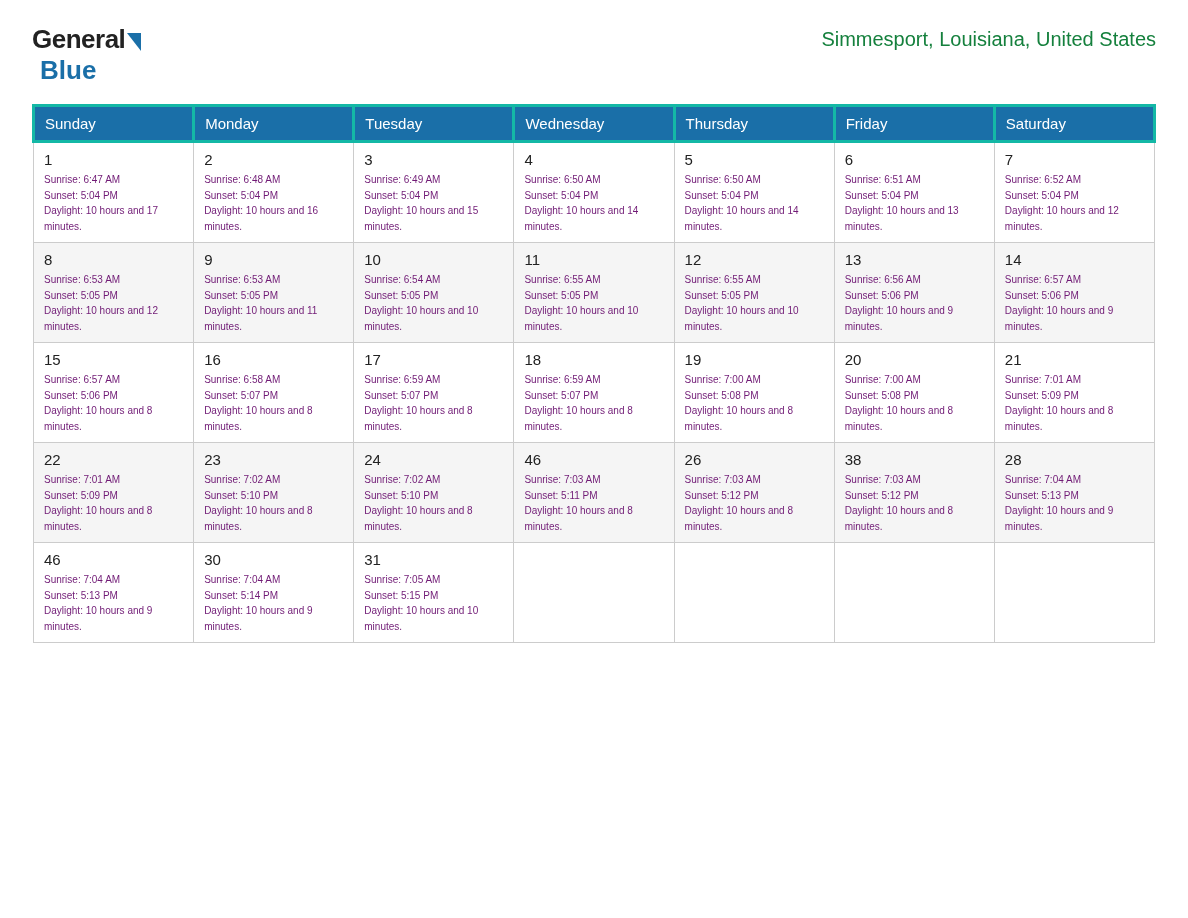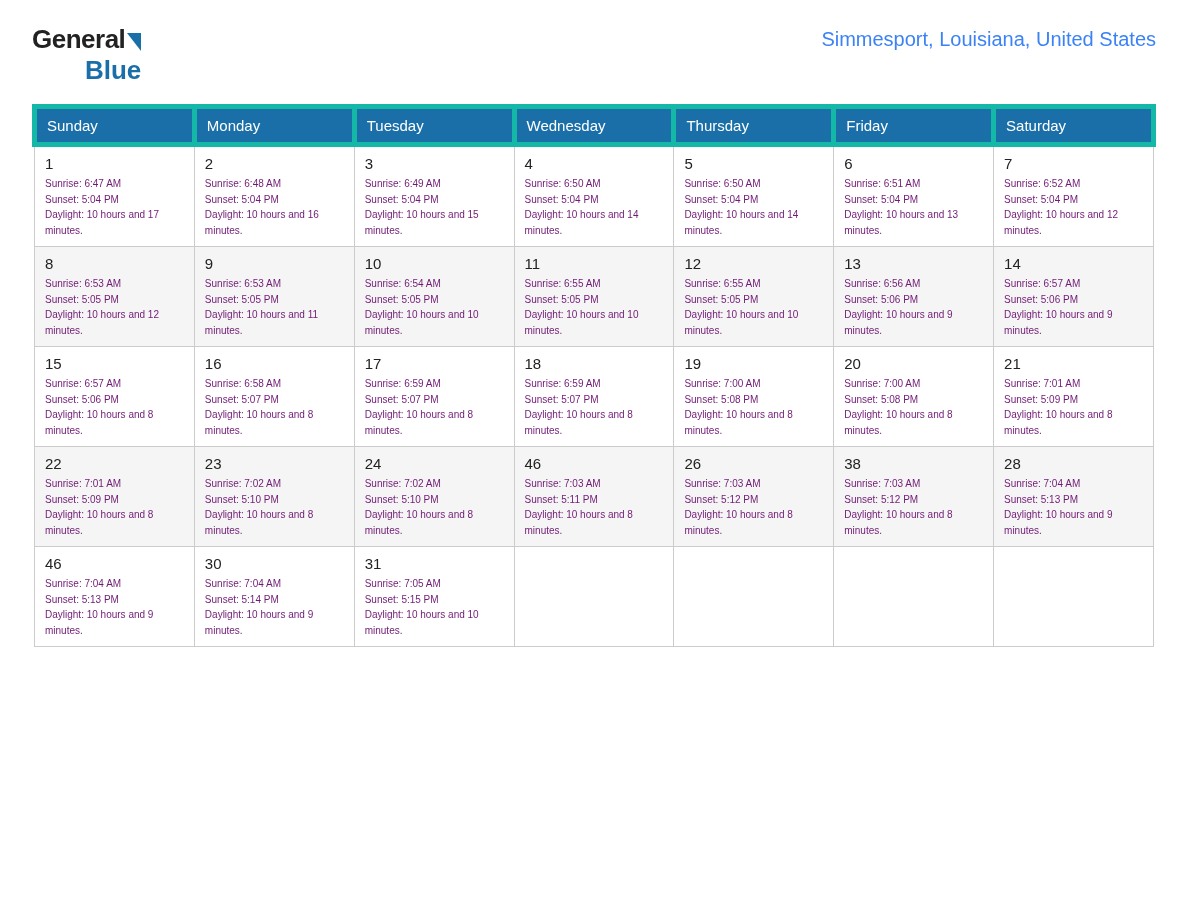--- a/index.html
+++ b/index.html
@@ -11,21 +11,21 @@
     }
     .header {
       display: flex;
       justify-content: space-between;
       align-items: flex-start;
       margin-bottom: 18px;
     }
     .logo {
       display: flex;
       flex-direction: column;
-      align-items: flex-end;
+      align-items: flex-start;
     }
     .logo-top {
       display: flex;
       align-items: center;
     }
     .logo-general {
       font-size: 26px;
       font-weight: bold;
       color: #222;
       letter-spacing: -0.5px;
@@ -49,36 +49,36 @@
       text-align: right;
     }
     .month-title {
       font-size: 52px;
       font-weight: normal;
       color: #222;
       line-height: 1.1;
     }
     .subtitle {
       font-size: 20px;
-      color: #3b82f6;
+      color: #15803d;
       margin-top: 4px;
     }
     table {
       width: 100%;
       border-collapse: collapse;
       table-layout: fixed;
     }
     thead tr th {
       background-color: #1a6fa8;
       color: #fff;
       padding: 8px 10px;
       font-size: 15px;
       font-weight: normal;
       text-align: left;
-      border: 5px solid #14b8a6;
+      border: 3px solid #14b8a6;
     }
     tbody tr td {
       vertical-align: top;
       padding: 8px 10px;
       font-size: 13px;
       color: #222;
       border: 1px solid #ccc;
       height: 100px;
     }
     tbody tr:nth-child(odd) td {

